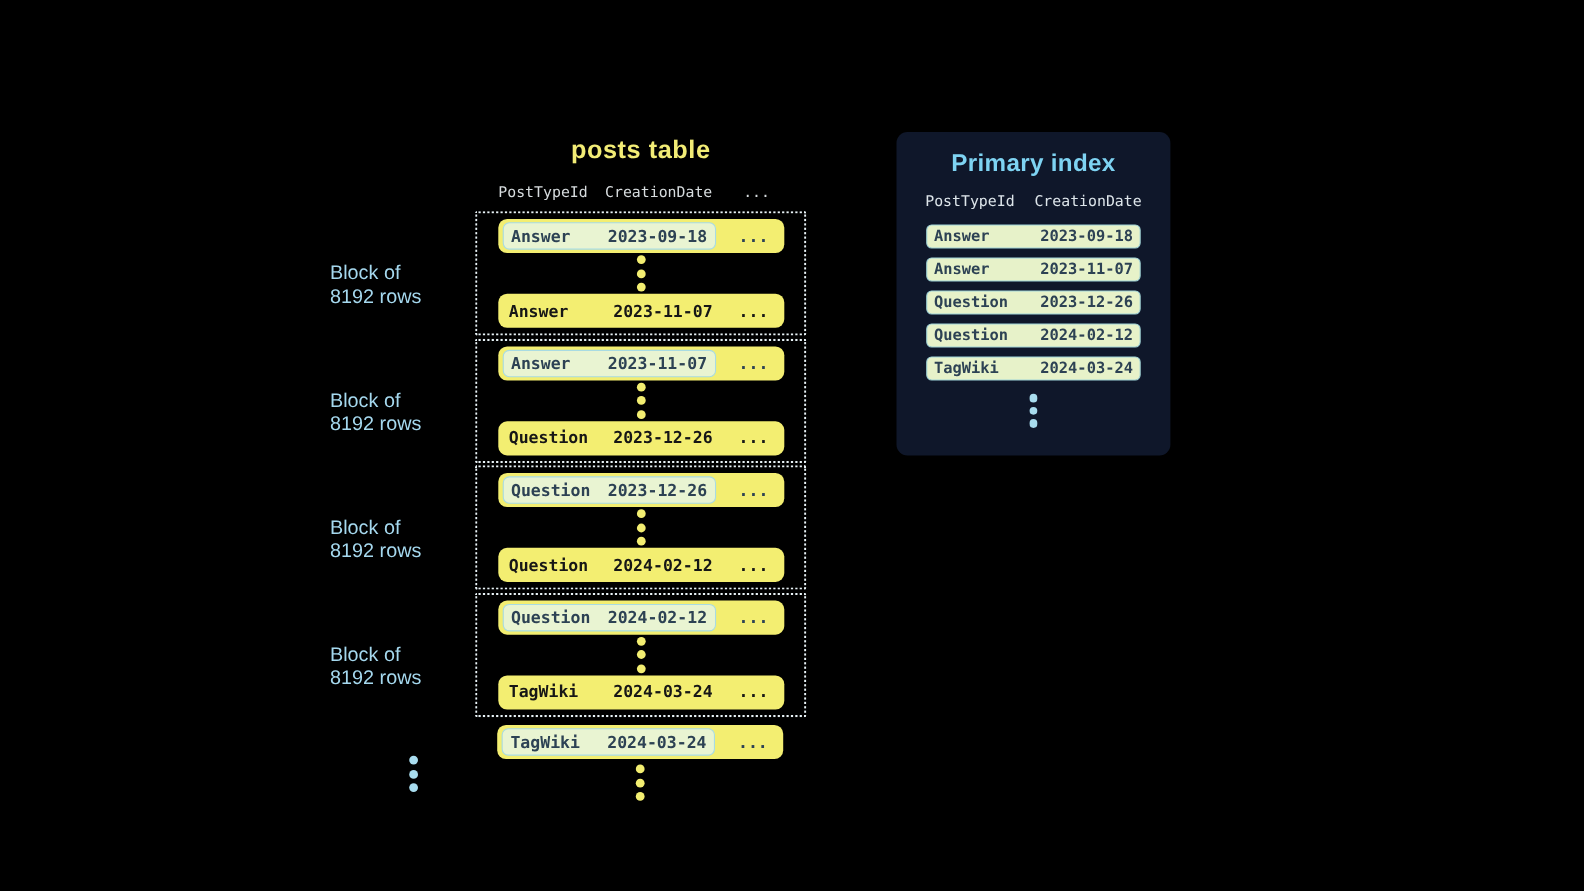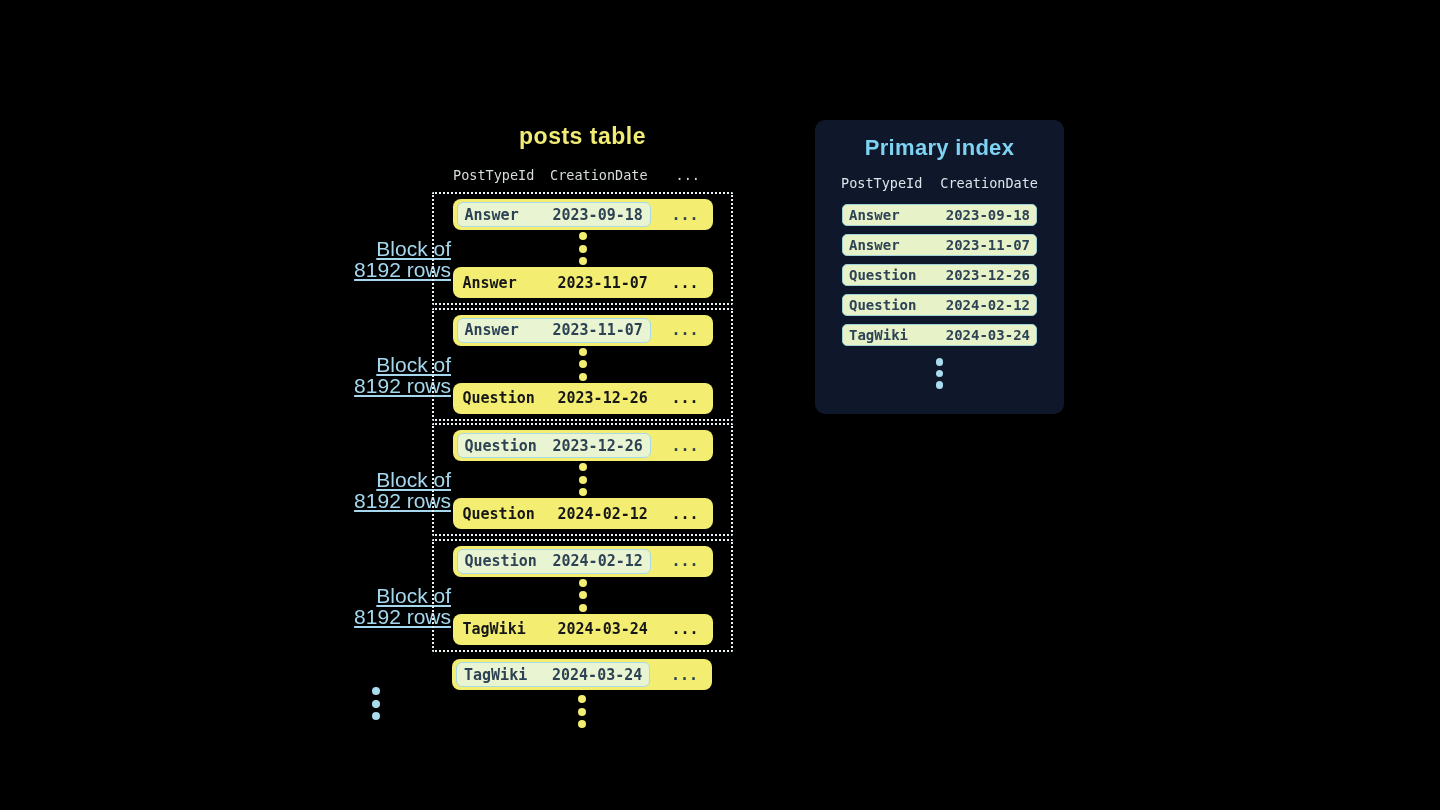--- a/index.html
+++ b/index.html
@@ -79,24 +79,23 @@
   .row.last  .dots3 { color: #161616; }
 
   .vdots { display: flex; flex-direction: column; gap: 4.5px; align-items: center; }
   .vdots .dot { width: 8px; height: 8px; border-radius: 50%; }
   .vdots.yellow .dot { background: #f3ee71; }
   .vdots.blue   .dot { background: #a8dcee; }
 
   .block-label {
     position: absolute;
     left: 300px; width: 151px;
-    text-align: right;
-    font-size: 21px; line-height: 21px;
+    text-align: left;
+    font-size: 18px; line-height: 21px;
     color: #a5d8ee;
-    text-decoration: underline;
   }
   .label-0 { top: 238px; }
   .label-1 { top: 354px; }
   .label-2 { top: 469px; }
   .label-3 { top: 585px; }
 
   .overflow-row {
     position: absolute;
     left: 452px; top: 659px;
   }

